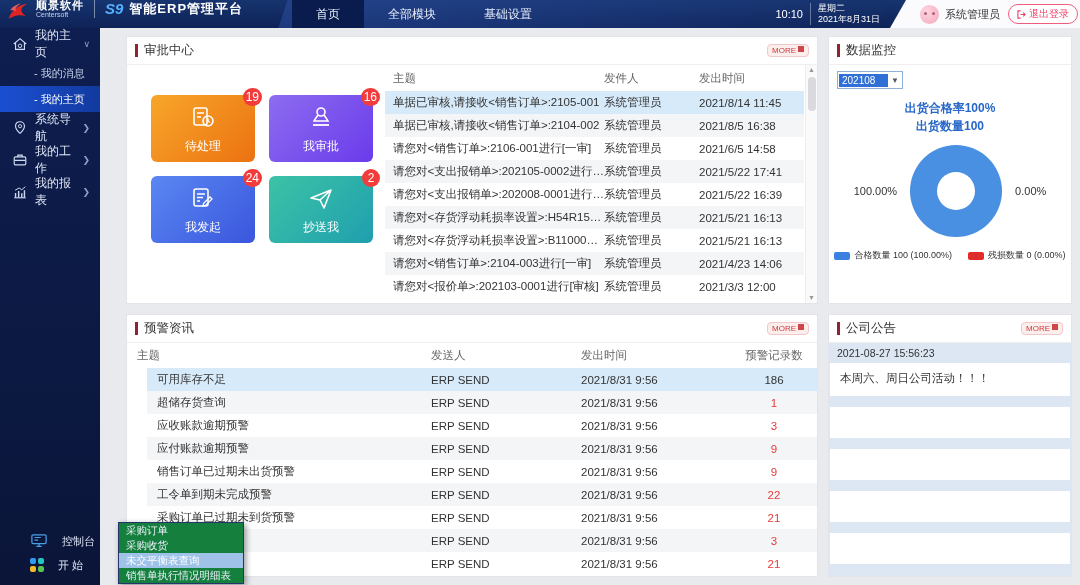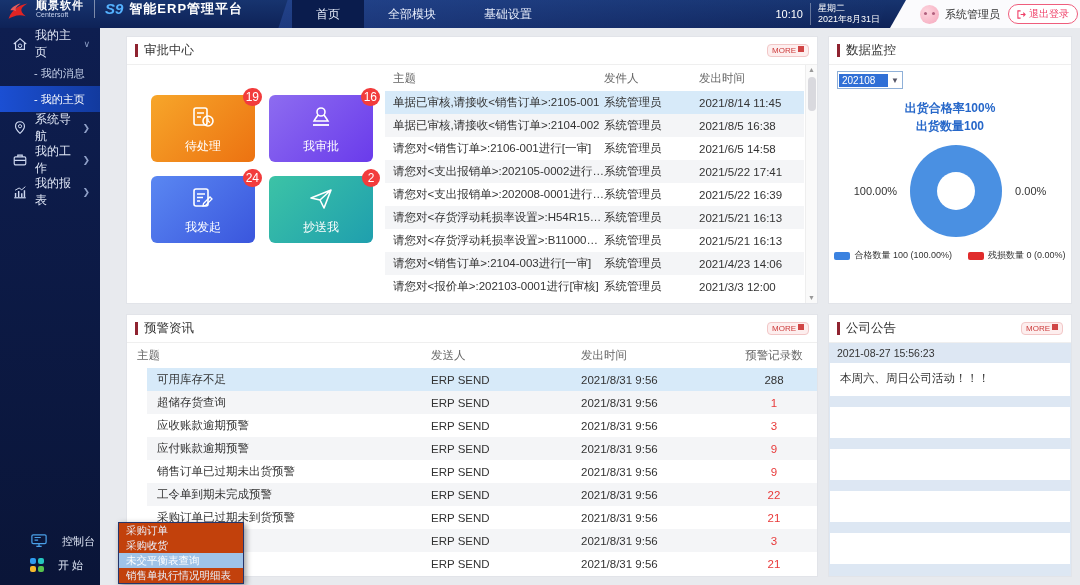--- a/index.html
+++ b/index.html
@@ -114,21 +114,21 @@
   .cnt-red { color:#e83939; }
 
   
   .an-body { flex:1; background:#dde7f3; overflow:hidden; }
   .an-date { height:20px; line-height:20px; padding-left:8px; font-size:10.5px; color:#333; background:#dde7f3; }
   .an-text { background:#fff; min-height:33px; padding:8px 8px 4px 10px; font-size:11.5px; color:#333; margin:0 1px; }
   .an-strip { height:11px; background:#dde7f3; }
   .an-empty { background:#fff; height:31px; margin:0 1px; }
 
   
-  .startmenu { position:absolute; left:118px; top:522px; width:126px; background:#c2410c;
+  .startmenu { position:absolute; left:118px; top:522px; width:126px; background:#15803d;
     border:1px solid #25356b; z-index:60; box-shadow:2px 2px 6px rgba(0,0,0,.4); }
   .smitem { height:15px; line-height:15px; padding:0 7px; font-size:10.5px; color:#e9eff9;
     white-space:nowrap; cursor:pointer; }
   .smitem.active { background:#9fc3e8; color:#fdfeff; }
 </style>
 </head>
 <body>
 
 <div class="header">
   <div class="navstrip"></div>
@@ -389,21 +389,21 @@
         <div class="a-subj">主题</div>
         <div class="a-sender">发送人</div>
         <div class="a-time">发出时间</div>
         <div class="a-count">预警记录数</div>
       </div>
       <div>
           <div class="al-row selected">
             <div class="a-subj">可用库存不足</div>
             <div class="a-sender">ERP SEND</div>
             <div class="a-time">2021/8/31 9:56</div>
-            <div class="a-count">288</div>
+            <div class="a-count">186</div>
           </div>
           <div class="al-row alt">
             <div class="a-subj">超储存货查询</div>
             <div class="a-sender">ERP SEND</div>
             <div class="a-time">2021/8/31 9:56</div>
             <div class="a-count cnt-red">1</div>
           </div>
           <div class="al-row">
             <div class="a-subj">应收账款逾期预警</div>
             <div class="a-sender">ERP SEND</div>

